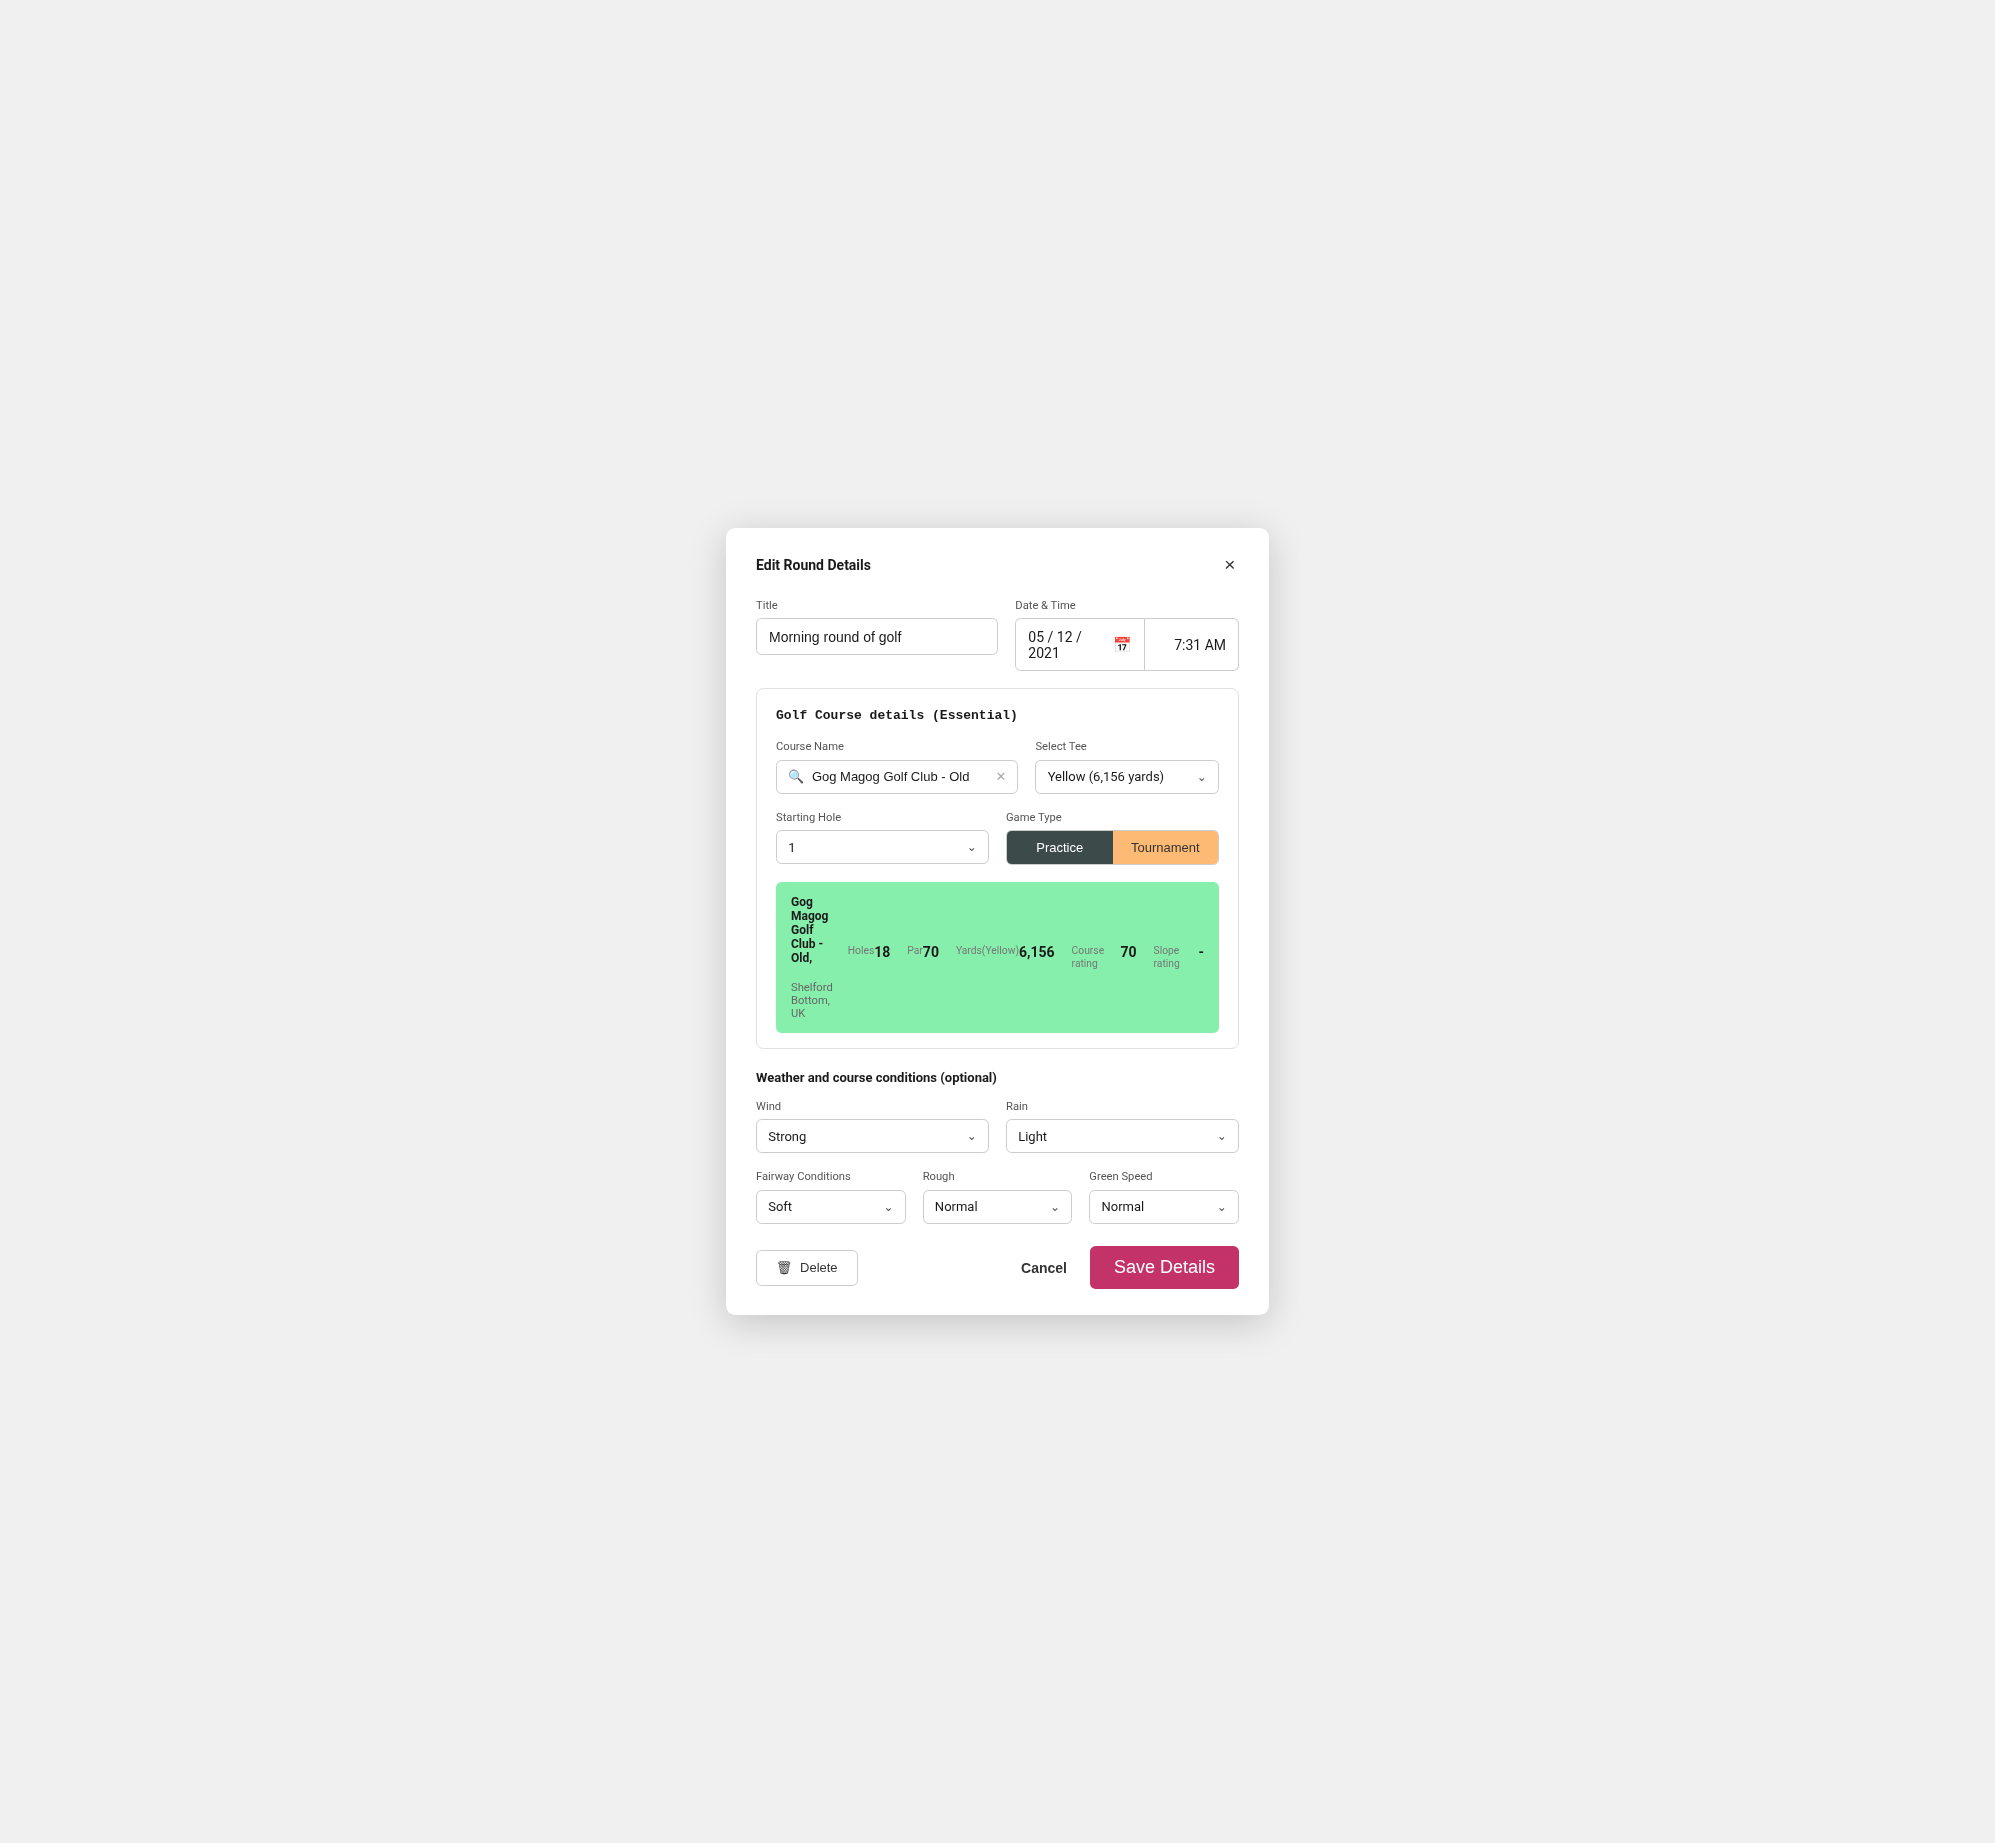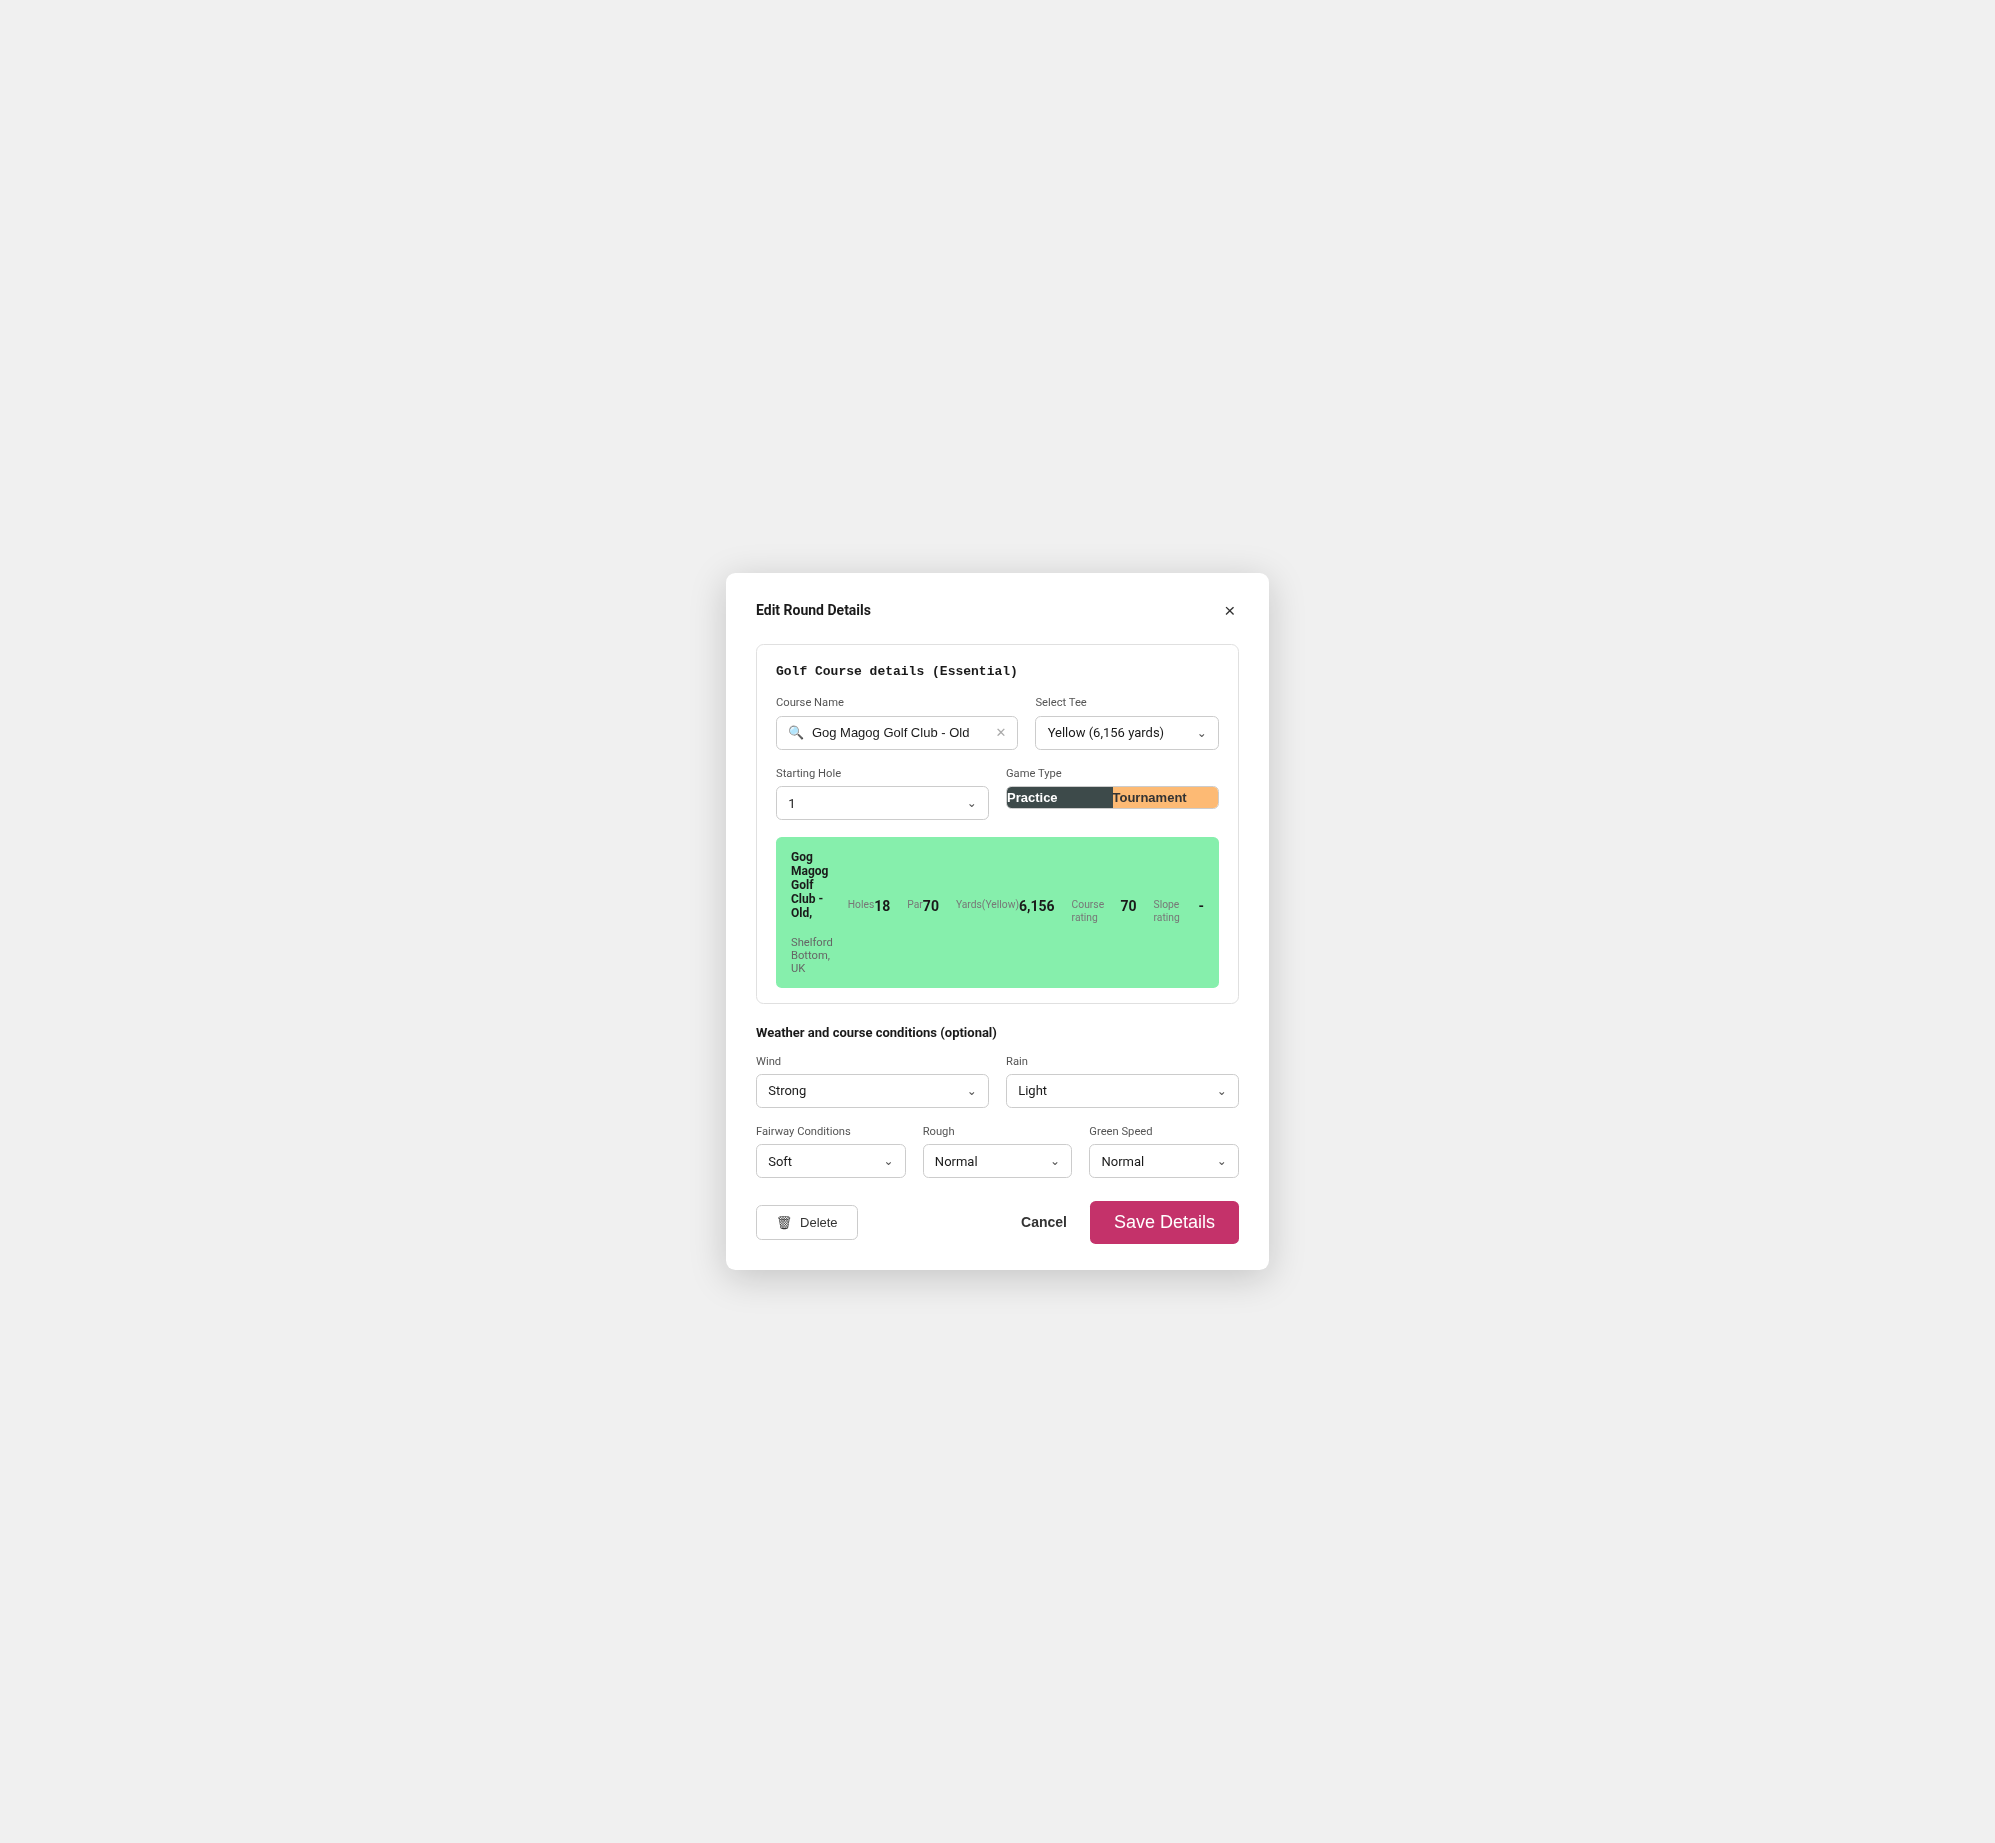--- a/index.html
+++ b/index.html
@@ -147,26 +147,26 @@
       font-size: 12px;
     }
     .game-type-toggle {
       display: flex;
       border: 0.9px solid #ccc;
       border-radius: 5.6px;
       overflow: hidden;
     }
     .toggle-btn {
       flex: 1;
-      padding: 3px 0;
-      font-size: 13px;
-      font-weight: 700;
+      padding: 9px 0;
+      font-size: 13px;
+      font-weight: 400;
       border: none;
       cursor: pointer;
-      text-align: left;
+      text-align: center;
     }
     .toggle-btn.active {
       background: #3d4a4a;
       color: #fff;
     }
     .toggle-btn.inactive {
       background: #fdba74;
       color: #333;
     }
     .course-info-box {
@@ -263,20 +263,38 @@
 </head>
 <body>
 
 <div class="modal">
 
   <div class="modal-header">
     <span class="modal-title">Edit Round Details</span>
     <button class="close-btn">×</button>
   </div>
 
+  <div class="form-row">
+    <div class="form-group" style="flex:1.3">
+      <label class="form-label">Title</label>
+      <input class="form-input" type="text" value="Morning round of golf" style="">
+    </div>
+    <div class="form-group" style="flex:1.2">
+      <label class="form-label">Date &amp; Time</label>
+      <div class="date-time-group">
+        <div class="date-input-wrap">
+          <span>05 / 12 / 2021</span>
+          <span class="calendar-icon">📅</span>
+        </div>
+        <div class="time-input-wrap">
+          <span>7:31 AM</span>
+        </div>
+      </div>
+    </div>
+  </div>
 
   <div class="section-box">
     <div class="section-title">Golf Course details (Essential)</div>
 
     <div class="form-row">
       <div class="form-group">
         <label class="form-label">Course Name</label>
         <div class="search-input-wrap">
           <span class="search-icon">🔍</span>
           <input class="search-input" type="text" value="Gog Magog Golf Club - Old" style="">

